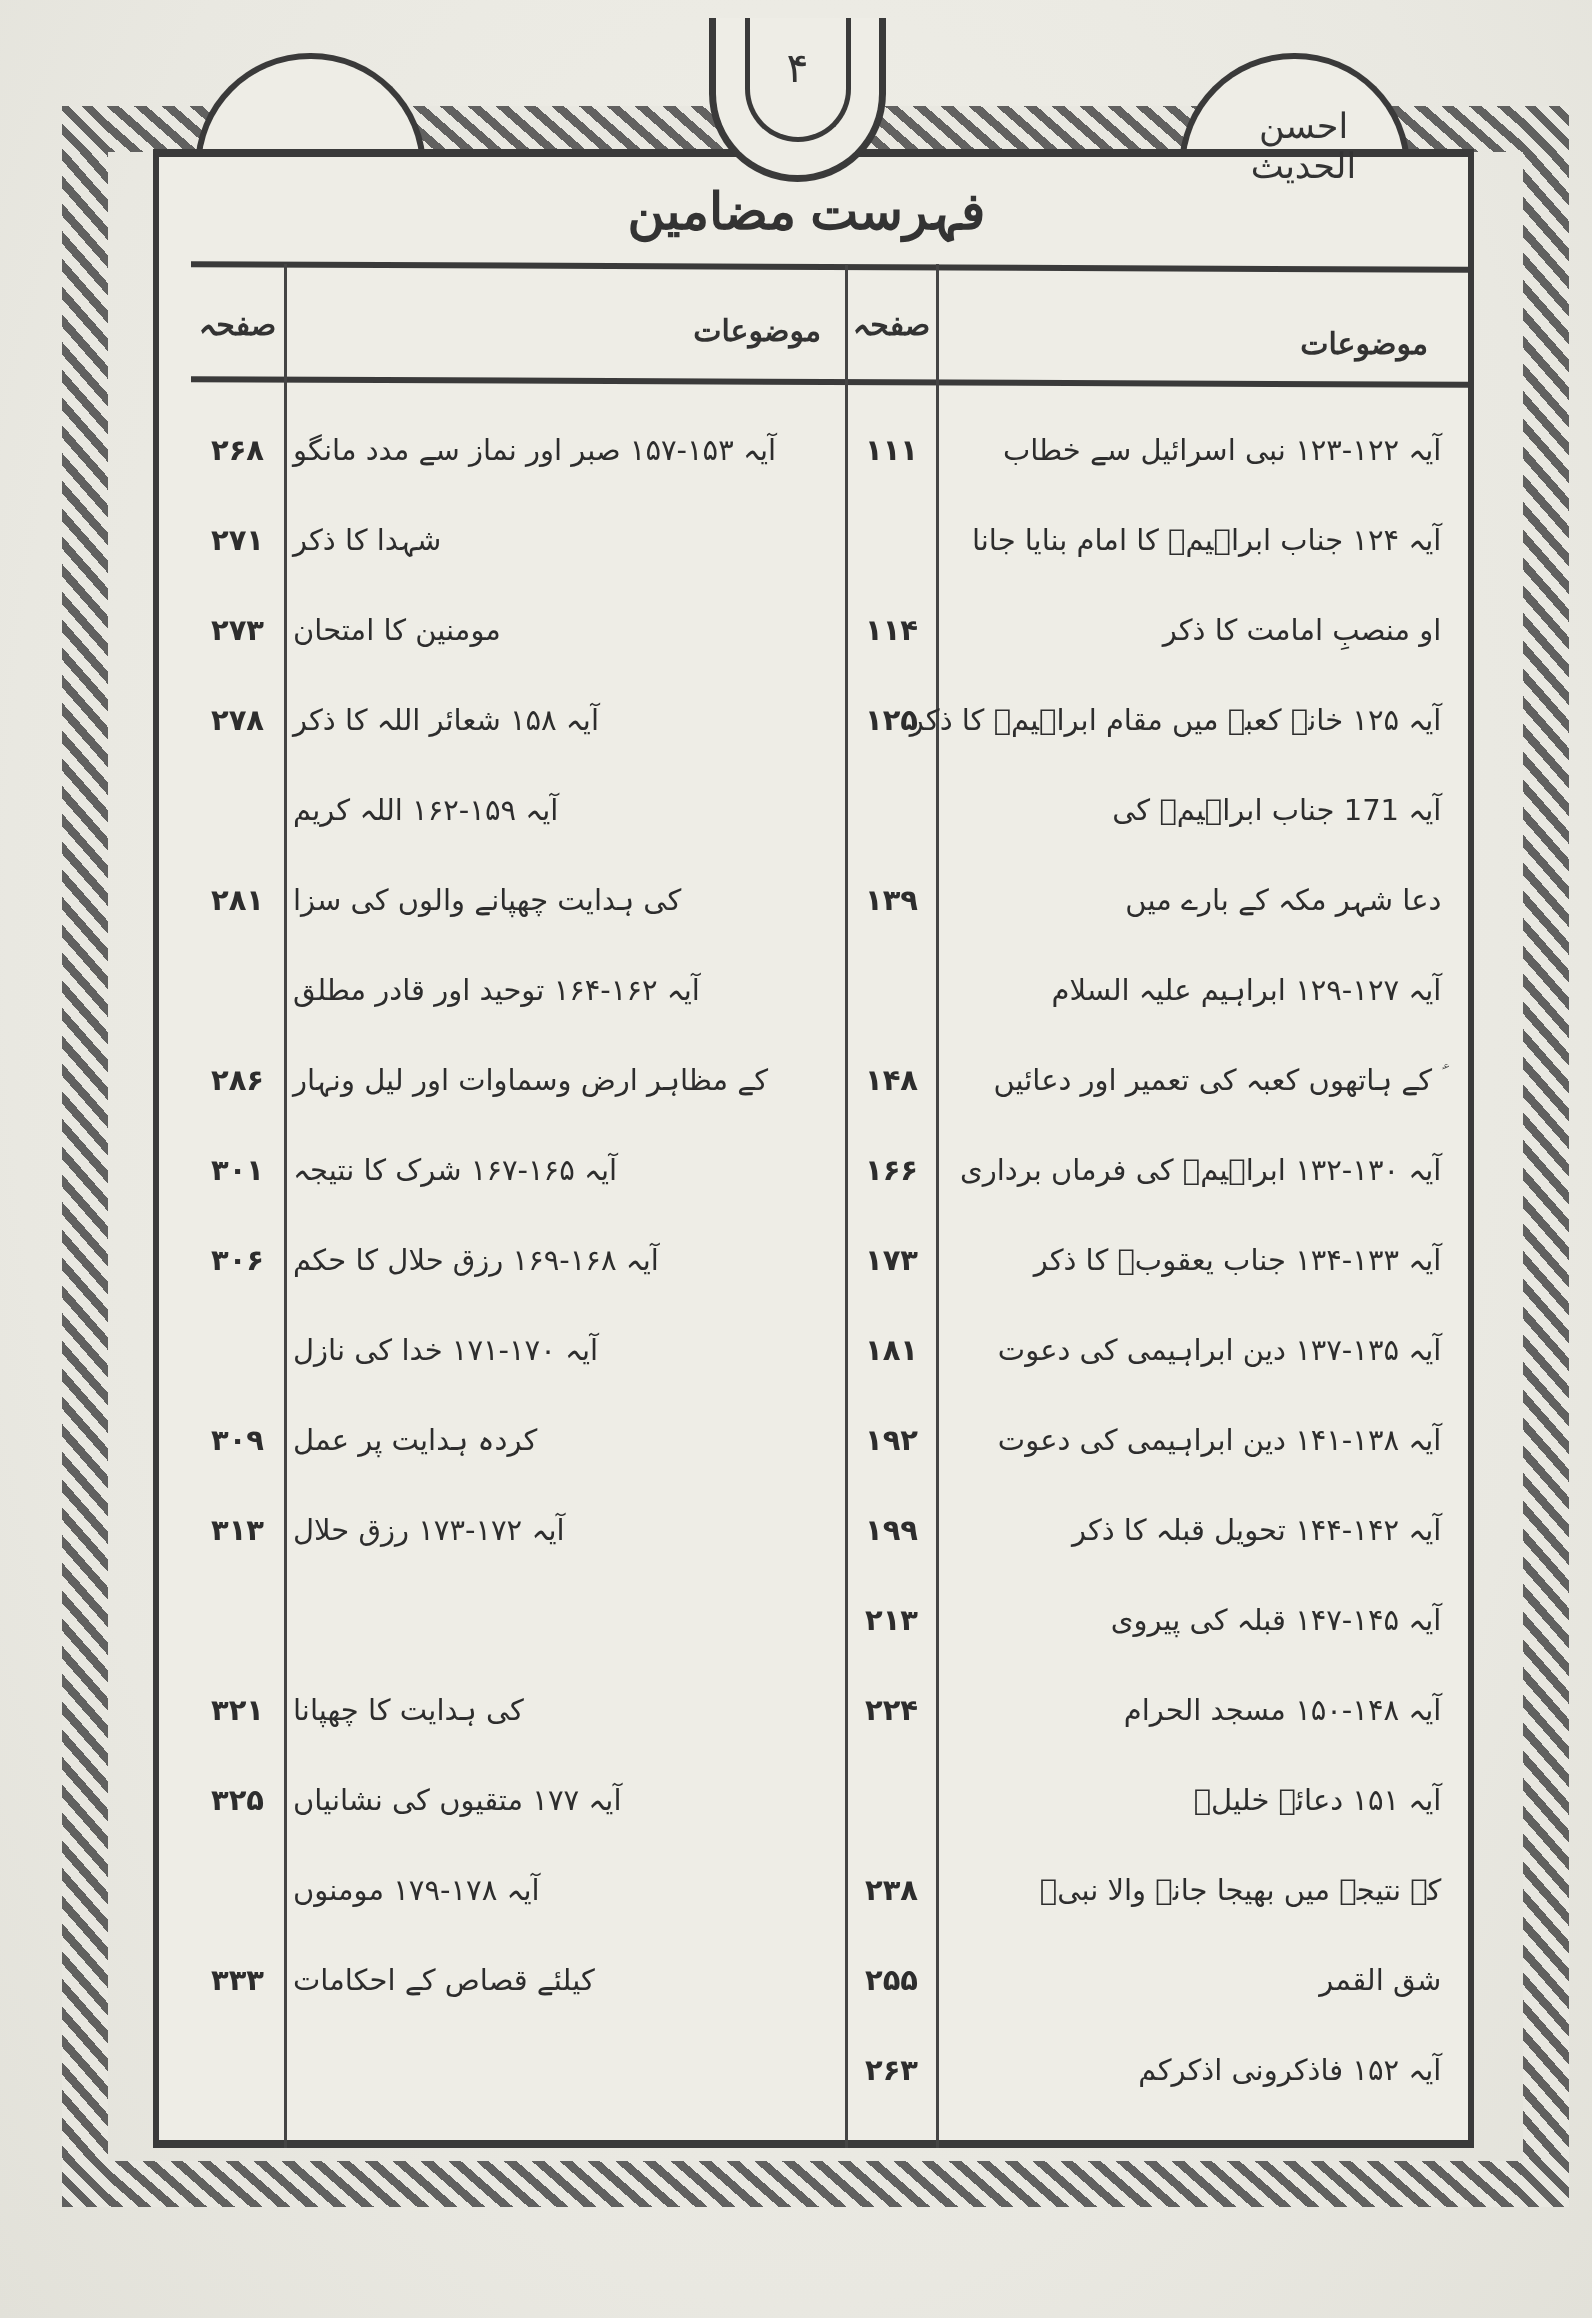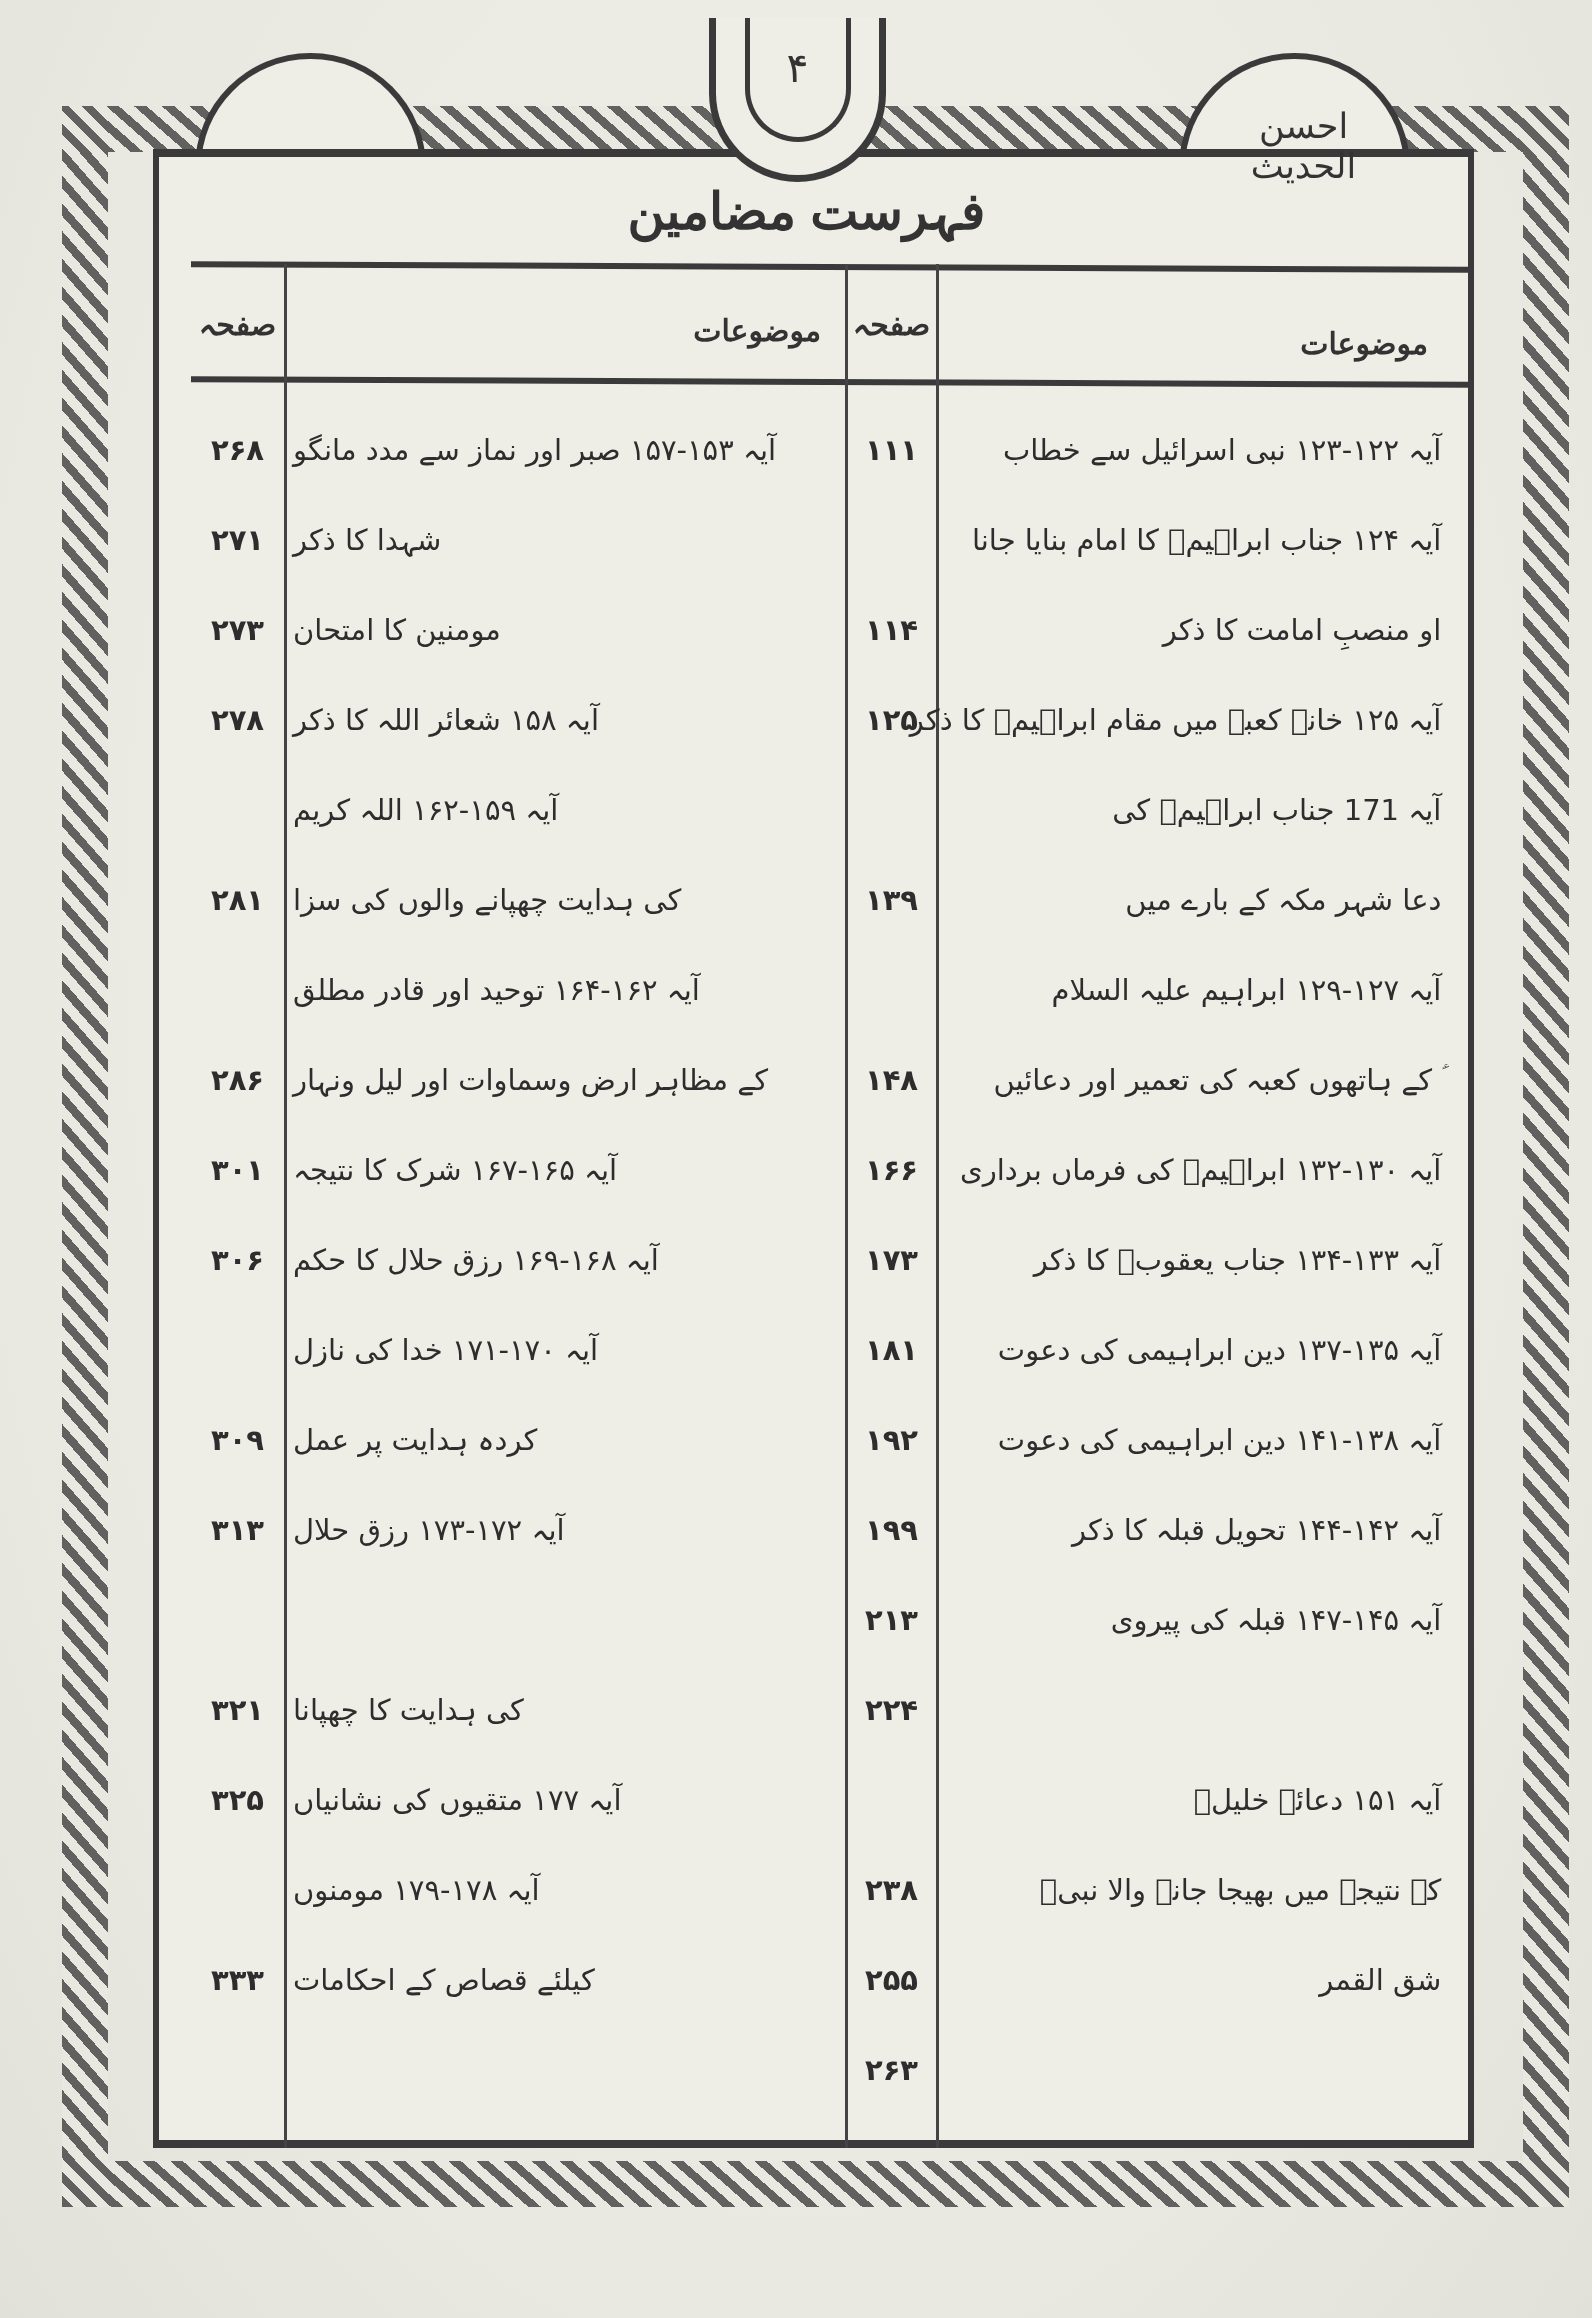--- a/index.html
+++ b/index.html
@@ -190,20 +190,21 @@
         <div class="cell c-right-page">۱۹۹</div>
         <div class="cell c-left-topic">آیہ ۱۷۲-۱۷۳ رزق حلال</div>
         <div class="cell c-left-page">۳۱۳</div>
       </div>
       <div class="row" style="top: 1325px;">
         <div class="cell c-right-topic">آیہ ۱۴۵-۱۴۷ قبلہ کی پیروی</div>
         <div class="cell c-right-page">۲۱۳</div>
         <div class="cell c-left-page"></div>
       </div>
       <div class="row" style="top: 1415px;">
+        <div class="cell c-right-topic">آیہ ۱۴۸-۱۵۰ مسجد الحرام</div>
         <div class="cell c-right-page">۲۲۴</div>
         <div class="cell c-left-topic">کی ہدایت کا چھپانا</div>
         <div class="cell c-left-page">۳۲۱</div>
       </div>
       <div class="row" style="top: 1505px;">
         <div class="cell c-right-topic">آیہ ۱۵۱ دعائے خلیلؑ</div>
         <div class="cell c-right-page"></div>
         <div class="cell c-left-topic">آیہ ۱۷۷ متقیوں کی نشانیاں</div>
         <div class="cell c-left-page">۳۲۵</div>
       </div>
@@ -213,19 +214,20 @@
         <div class="cell c-left-topic">آیہ ۱۷۸-۱۷۹ مومنوں</div>
         <div class="cell c-left-page"></div>
       </div>
       <div class="row" style="top: 1685px;">
         <div class="cell c-right-topic">شق القمر</div>
         <div class="cell c-right-page">۲۵۵</div>
         <div class="cell c-left-topic">کیلئے قصاص کے احکامات</div>
         <div class="cell c-left-page">۳۳۳</div>
       </div>
       <div class="row" style="top: 1775px;">
+        <div class="cell c-right-topic">آیہ ۱۵۲ فاذکرونی اذکرکم</div>
         <div class="cell c-right-page">۲۶۳</div>
         <div class="cell c-left-topic"></div>
         <div class="cell c-left-page"></div>
       </div>
     </div>
 </div>
 
 
 </body></html>

